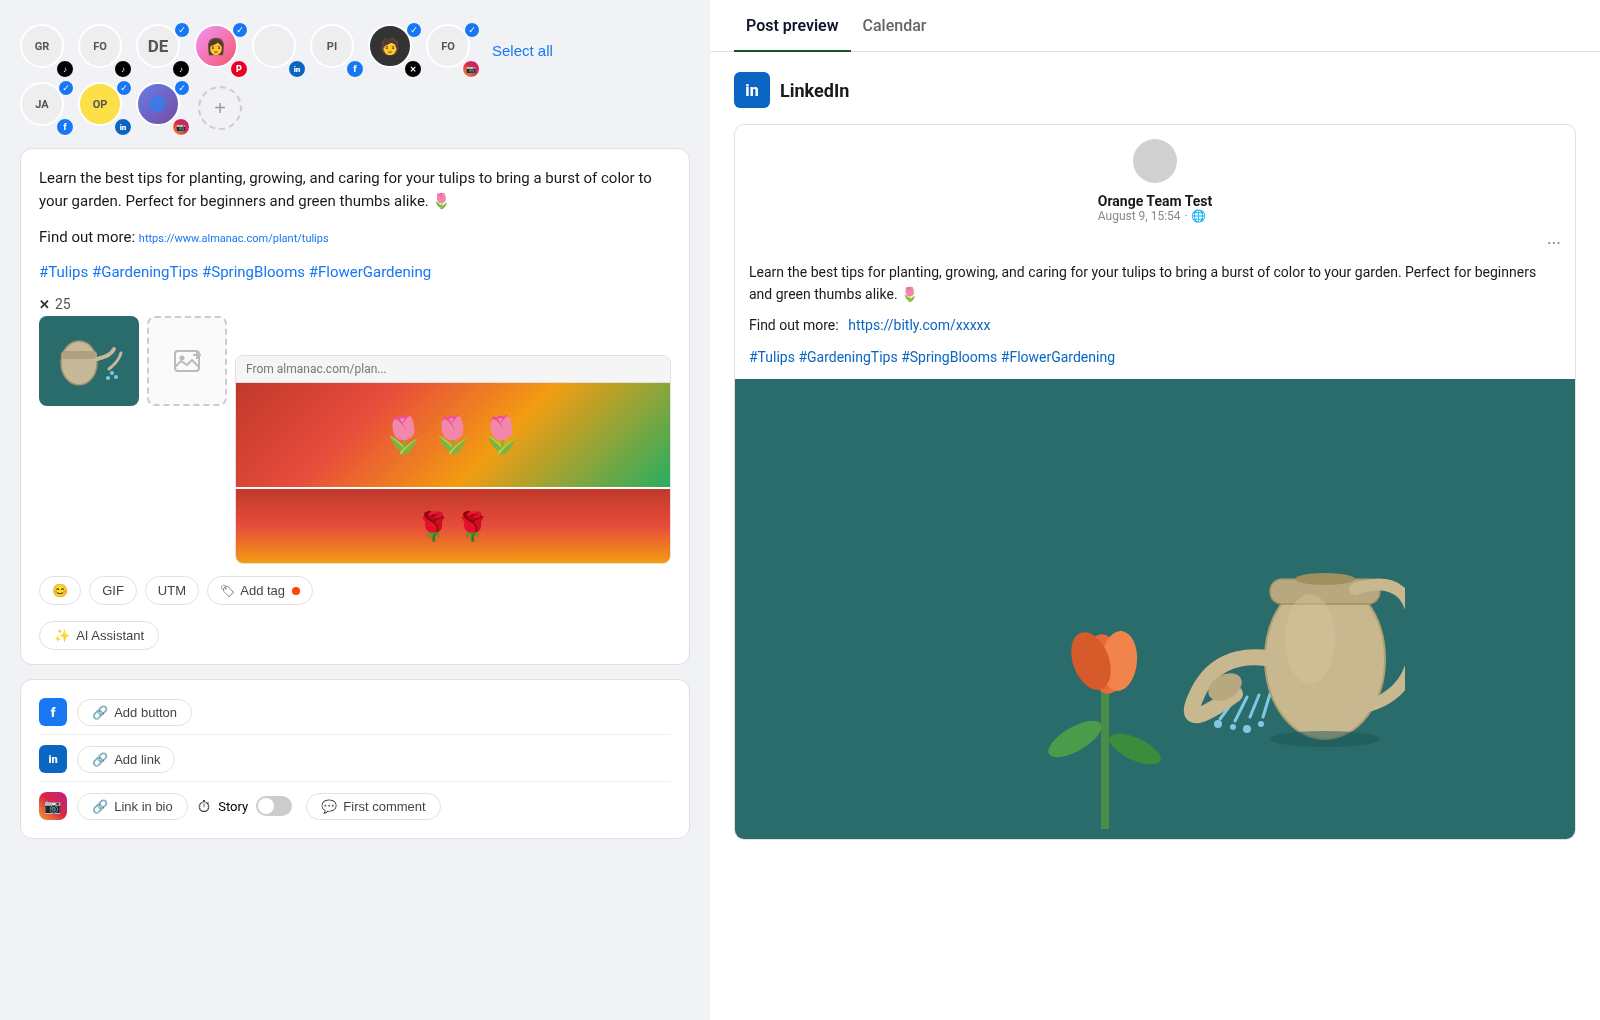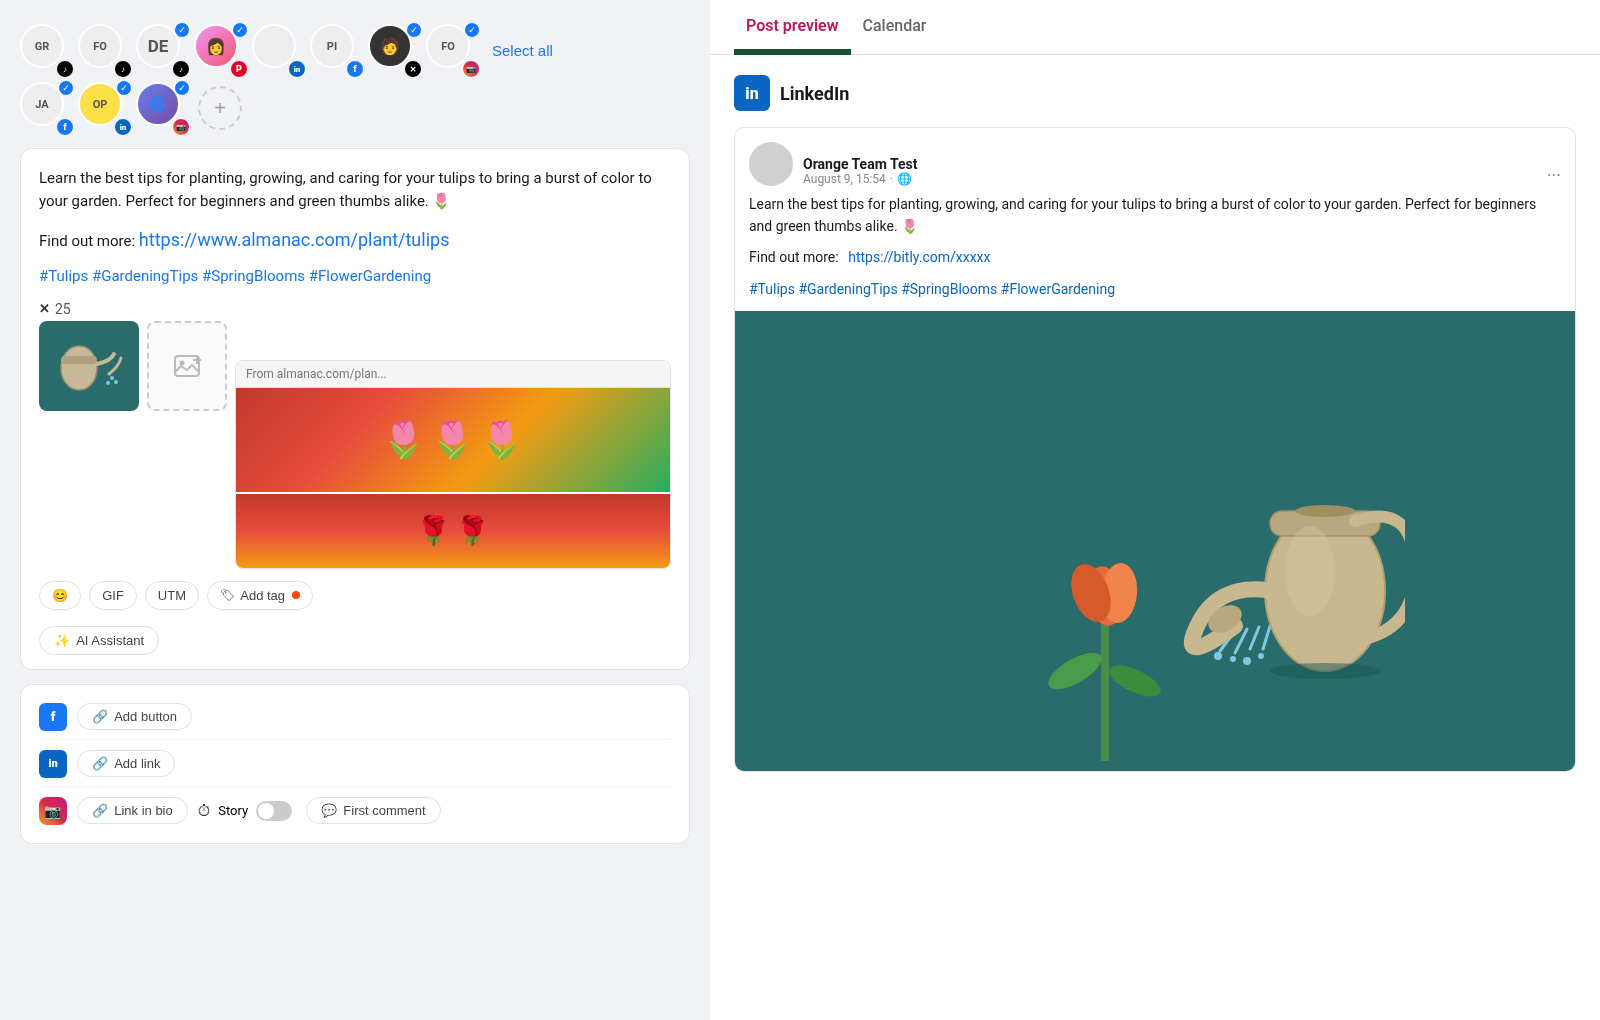--- a/index.html
+++ b/index.html
@@ -127,21 +127,21 @@
 
     .post-text {
       font-size: 15px;
       color: #1a1a1a;
       line-height: 1.55;
     }
 
     .post-link {
       color: #1877f2;
       text-decoration: none;
-      font-size: 18px;
+      font-size: 11px;
     }
 
     .post-hashtags {
       color: #1877f2;
       font-size: 15px;
       line-height: 1.55;
     }
 
     
     .media-row {
@@ -352,22 +352,22 @@
       padding: 16px 12px 14px;
       font-size: 16px;
       font-weight: 500;
       color: #666;
       cursor: pointer;
       border-bottom: 3px solid transparent;
       margin-bottom: -1px;
     }
 
     .right-tab.active {
-      color: #be185d;
-      border-bottom: 6px solid #14532d;
+      color: #0f172a;
+      border-bottom: 2px solid #14532d;
       font-weight: 600;
     }
 
     .right-content {
       flex: 1;
       padding: 20px 24px;
       overflow-y: auto;
     }
 
     
@@ -399,23 +399,24 @@
 
     .linkedin-preview-card {
       border: 1px solid #e0e0e0;
       border-radius: 10px;
       overflow: hidden;
       background: #fff;
     }
 
     .linkedin-post-header {
       display: flex;
-      align-items: flex-end;
+      align-items: center;
       gap: 10px;
       padding: 14px 14px 8px;
+      flex-direction: column;
     }
 
     .linkedin-avatar {
       width: 44px;
       height: 44px;
       border-radius: 50%;
       background: #d0d0d0;
       flex-shrink: 0;
     }
 

